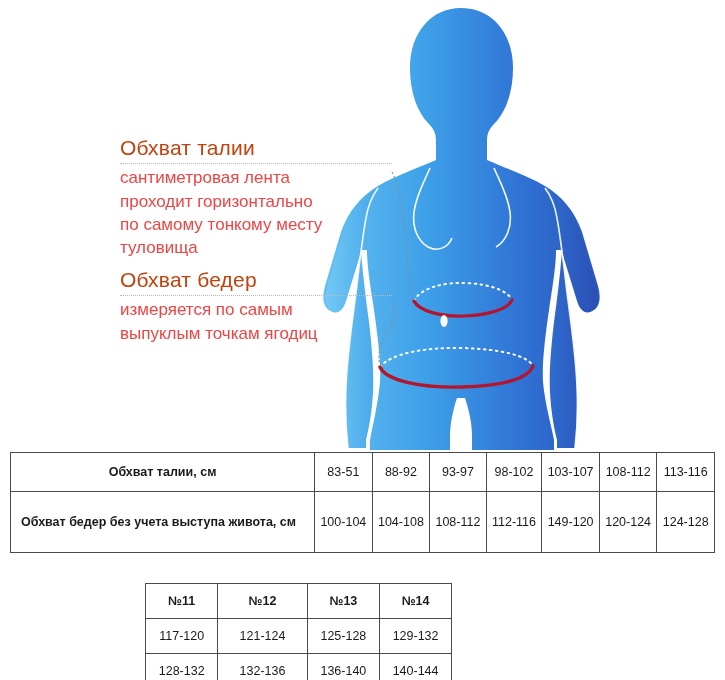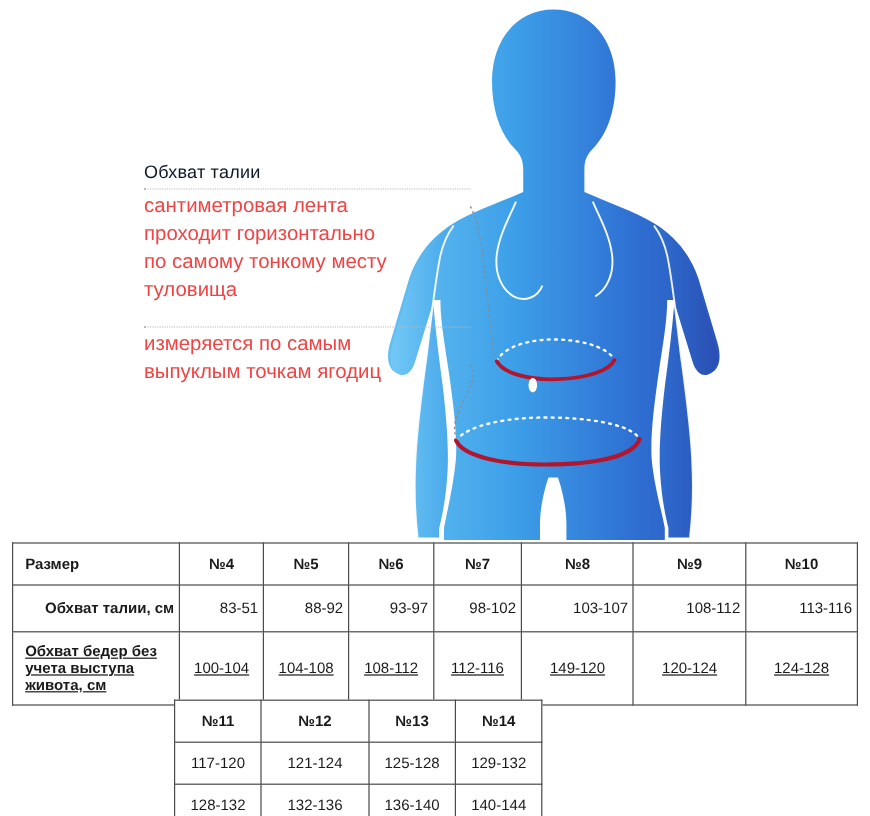--- a/index.html
+++ b/index.html
@@ -22,22 +22,22 @@
   #figure-layer {
     position: absolute;
     left: 0; top: 0;
     width: 725px; height: 450px;
   }
 
   
   .callout { position: absolute; }
 
   .callout-title {
-    color: #0f172a;
-    font-size: 15px;
+    color: #c2410c;
+    font-size: 21px;
     font-weight: 400;
     letter-spacing: 0.2px;
     white-space: nowrap;
     line-height: 1.1;
   }
   .callout-rule {
     border-top: 1px dotted #b9b9b9;
     height: 0;
     margin-top: 4px;
   }
@@ -73,22 +73,22 @@
   table.sizetable td.rowhead.left {
     text-align: left;
     padding-left: 10px;
   }
   table.sizetable td.colhead {
     font-weight: bold;
   }
 
   #table-main { left: 10px; top: 452px; width: 705px; }
   #table-main tr.r0 td { height: 30px; }
-  #table-main tr.r1 td { height: 34px; text-align: right; }
-  #table-main tr.r2 td { height: 56px; text-decoration: underline; }
+  #table-main tr.r1 td { height: 34px; }
+  #table-main tr.r2 td { height: 56px; }
 
   #table-ext { left: 145px; top: 583px; width: 307px; }
   #table-ext tr td { height: 30px; text-align: center; }
 </style>
 </head>
 <body>
 
 <div id="page">
 
   <div id="figure-layer">
@@ -242,37 +242,28 @@
   <div class="callout" id="callout-waist">
     <div class="callout-title">Обхват талии</div>
     <div class="callout-rule"></div>
     <div class="callout-body">сантиметровая лента
 проходит горизонтально
 по самому тонкому месту
 туловища</div>
   </div>
 
   <div class="callout" id="callout-hips">
+    <div class="callout-title">Обхват бедер</div>
     <div class="callout-rule"></div>
     <div class="callout-body">измеряется по самым
 выпуклым точкам ягодиц</div>
   </div>
 
   <table class="sizetable" id="table-main">
     <tbody>
-        <tr class="r0">
-      <td class="rowhead left" style="width:138px">Размер</td>
-      <td class="colhead" style="width:68px">№4</td>
-      <td class="colhead" style="width:69px">№5</td>
-      <td class="colhead" style="width:69px">№6</td>
-      <td class="colhead" style="width:72px">№7</td>
-      <td class="colhead" style="width:96px">№8</td>
-      <td class="colhead" style="width:96px">№9</td>
-      <td class="colhead" style="width:95px">№10</td>
-    </tr>
     <tr class="r1">
       <td class="rowhead">Обхват талии, см</td>
       <td>83-51</td>
       <td>88-92</td>
       <td>93-97</td>
       <td>98-102</td>
       <td>103-107</td>
       <td>108-112</td>
       <td>113-116</td>
     </tr>

